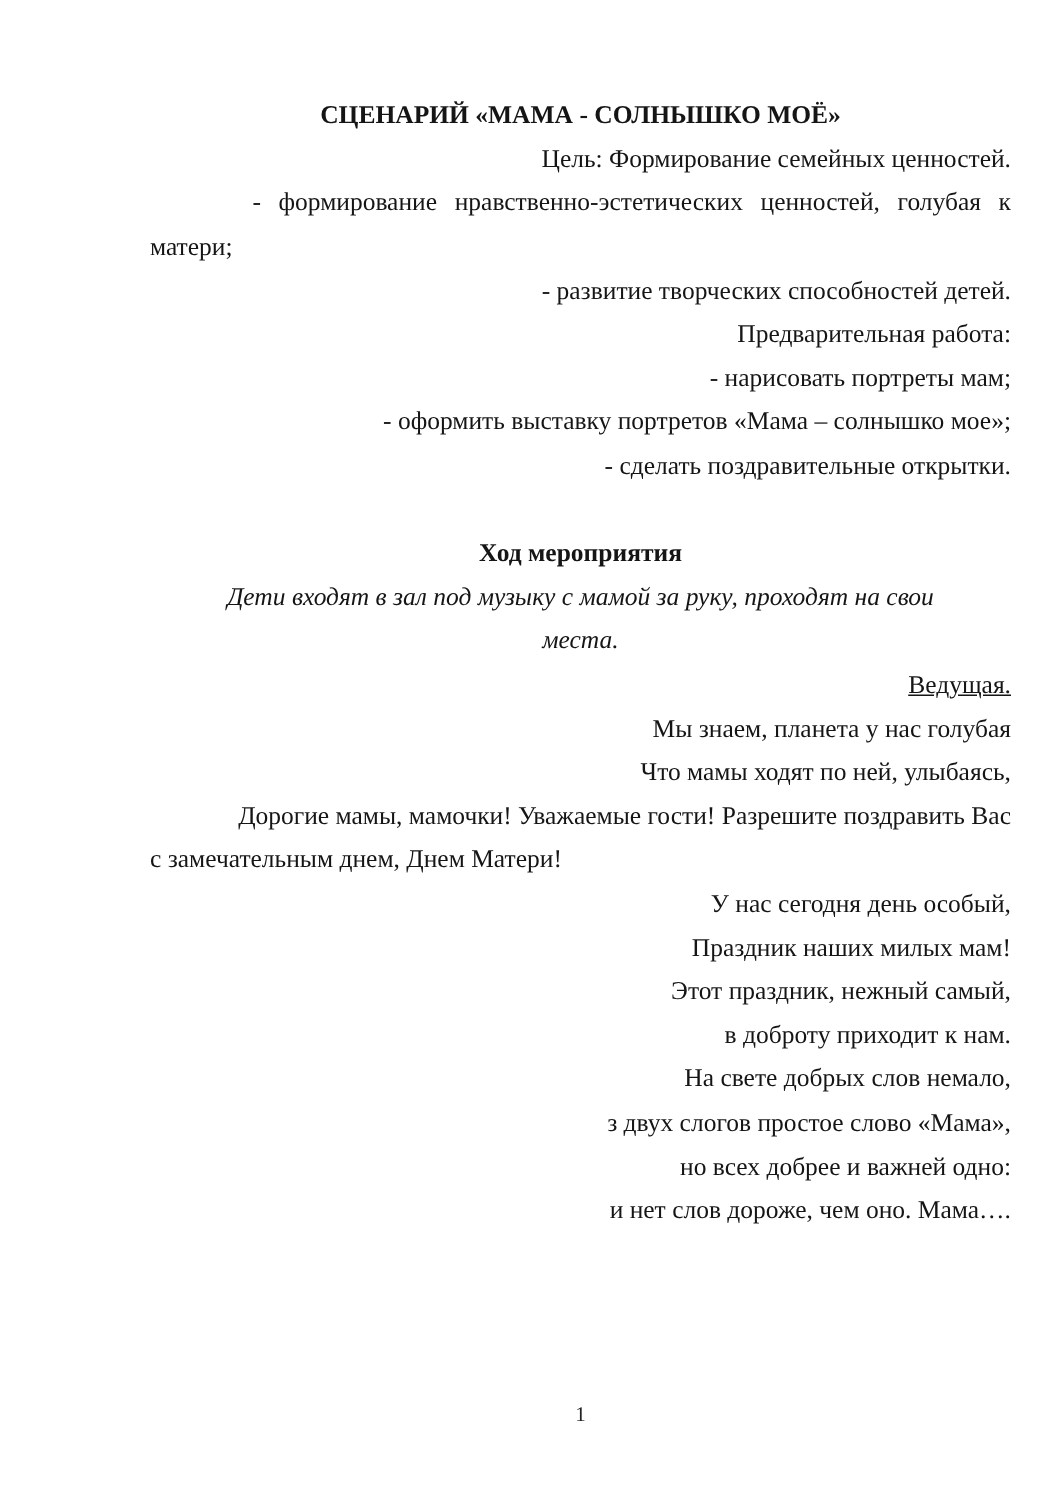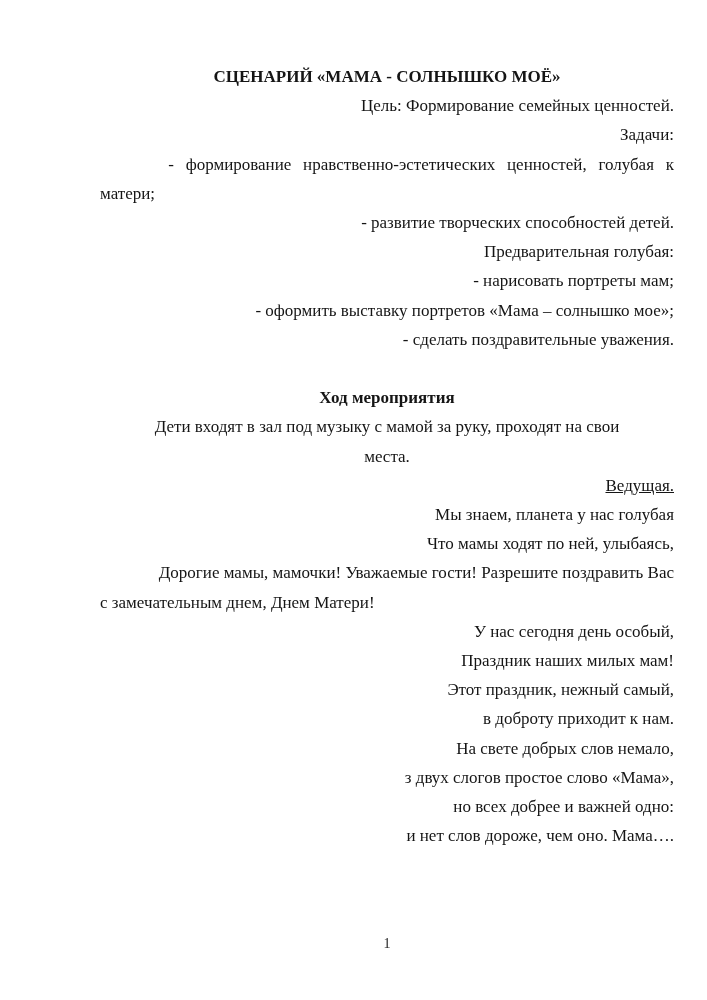--- a/index.html
+++ b/index.html
@@ -21,49 +21,48 @@
   }
   .line {
     margin: 0;
     line-height: 29.2px;
     min-height: 29.2px;
     white-space: nowrap;
   }
   .indent { text-indent: 43px; text-align: right; }
   .center { text-align: center; white-space: normal; }
   .bold { font-weight: bold; }
-  .italic { }
+  .italic { font-style: italic; }
   .underline { text-decoration: underline; }
   .spread { word-spacing: 7.5px; }
   .page-number {
     position: absolute;
     left: 100px;
     right: 33px;
     top: 936px;
     text-align: center;
     font-size: 14px;
     color: #222;
   }
 </style>
 </head>
 <body>
 
 <div class="page">
 
   <p class="line center bold">СЦЕНАРИЙ «МАМА - СОЛНЫШКО МОЁ»</p>
 
   <p class="line indent">Цель: Формирование семейных ценностей.</p>
-  <p class="line indent">Задачи:</p>
   <p class="line indent spread">- формирование нравственно-эстетических ценностей, голубая к</p>
   <p class="line">матери;</p>
   <p class="line indent">- развитие творческих способностей детей.</p>
-  <p class="line indent">Предварительная голубая:</p>
+  <p class="line indent">Предварительная работа:</p>
   <p class="line indent">- нарисовать портреты мам;</p>
   <p class="line indent">- оформить выставку портретов «Мама – солнышко мое»;</p>
-  <p class="line indent">- сделать поздравительные уважения.</p>
+  <p class="line indent">- сделать поздравительные открытки.</p>
 
   <p class="line">&nbsp;</p>
 
   <p class="line center bold">Ход мероприятия</p>
   <p class="line center italic">Дети входят в зал под музыку с мамой за руку, проходят на свои</p>
   <p class="line center italic">места.</p>
 
   <p class="line indent underline">Ведущая.</p>
 
   <p class="line indent">Мы знаем, планета у нас голубая</p>

